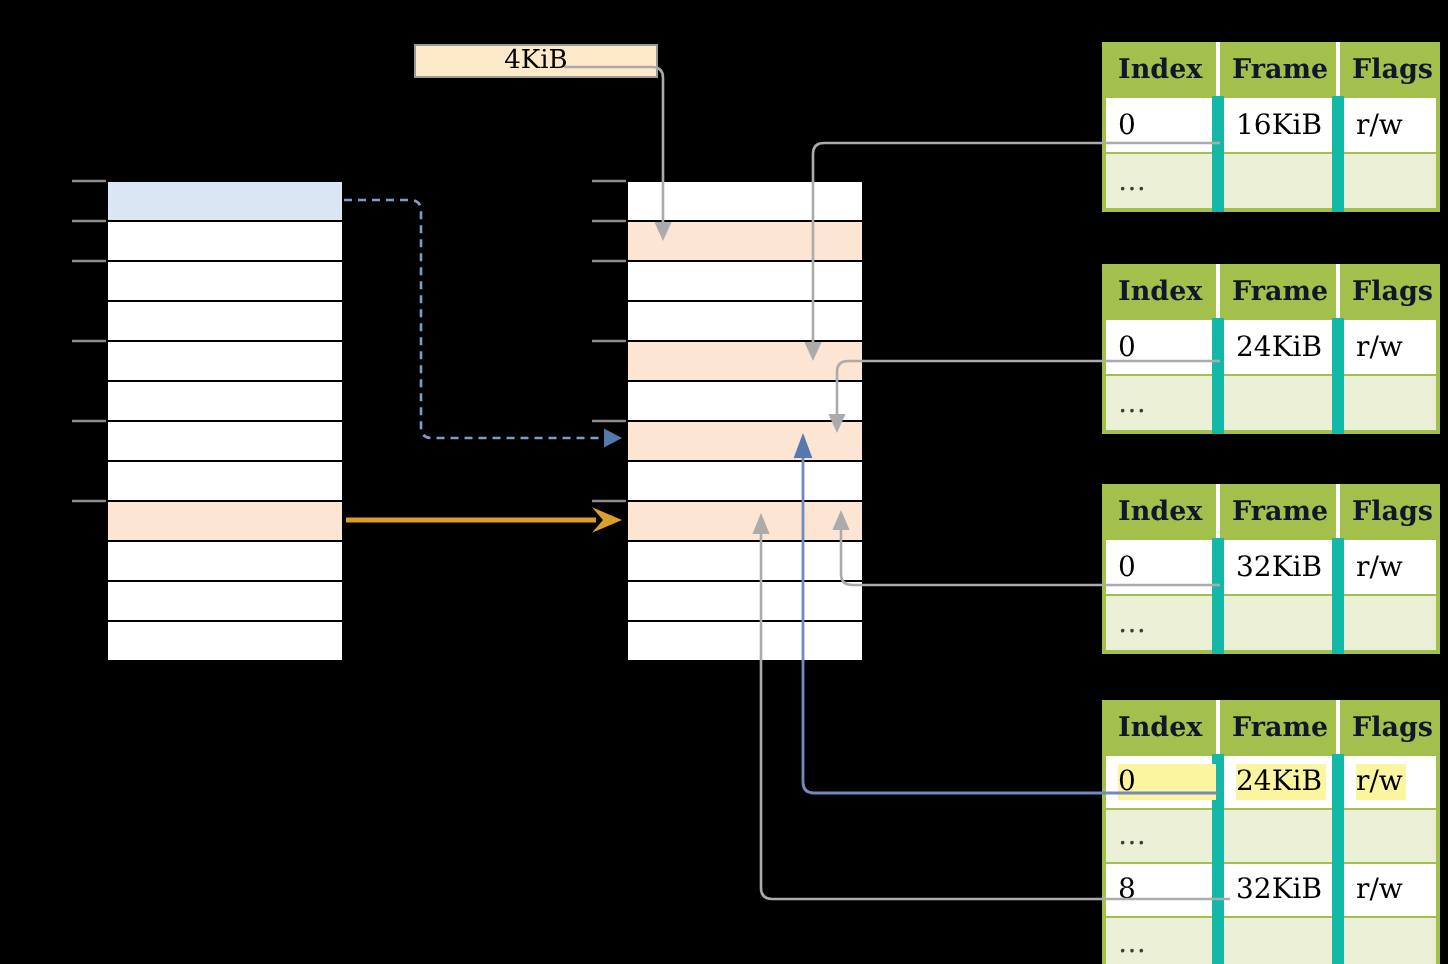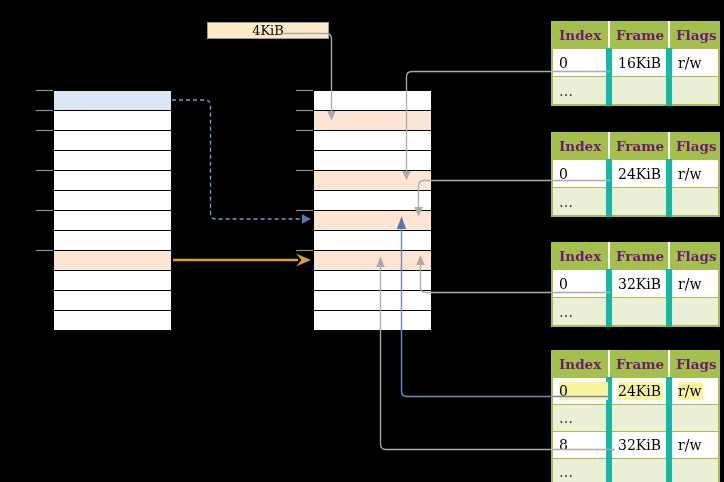--- a/index.html
+++ b/index.html
@@ -16,21 +16,21 @@
   #midTable{left:313px;top:90px;}
 
   
   .sizebox{position:absolute;left:183px;top:22px;width:120px;height:15px;
            background:var(--cream);border:1px solid #9a9a9a;
            text-align:center;font-size:13px;line-height:15px;color:#000;margin-left:24px;}
 
   
   table.pt{position:absolute;left:551px;width:167px;border-collapse:collapse;
            border:2px solid var(--green);background:#fff;table-layout:fixed;}
-  table.pt th{background:var(--green);color:#701a75;font-weight:bold;font-size:13.5px;
+  table.pt th{background:var(--green);color:#0f172a;font-weight:bold;font-size:13.5px;
               text-align:left;padding:2px 0 3px 6px;height:20px;}
   table.pt th + th{border-left:2px solid #fff;}
   table.pt td{font-size:14px;color:#000;padding:0 0 0 6px;height:26px;
               border-top:1.5px solid var(--green);vertical-align:middle;}
   table.pt td + td{border-left:6px solid #14b8a6;}
   table.pt tr.alt td{background:var(--ltgreen);color:#3c3c30;}
   table.pt tr.tall td{height:27px;}
   .hl{background:var(--yellow);padding:1px 2px 1px 0;}
   .hl-wide{display:inline-block;width:49px;background:var(--yellow);padding:1px 0 1px 0;}
 

